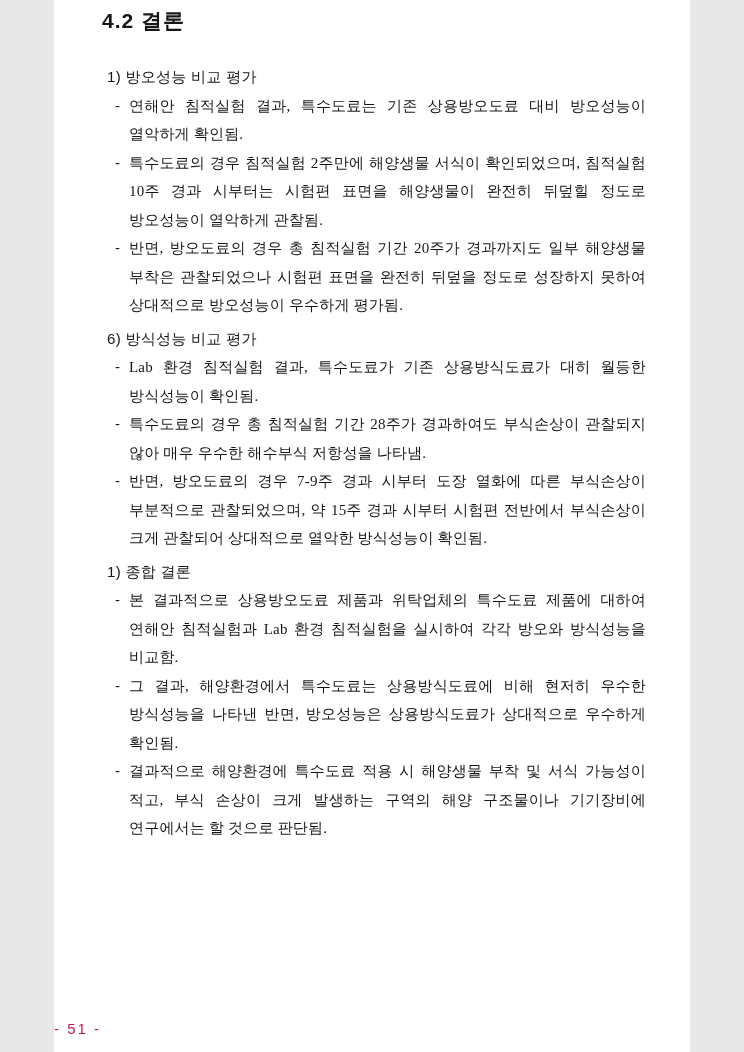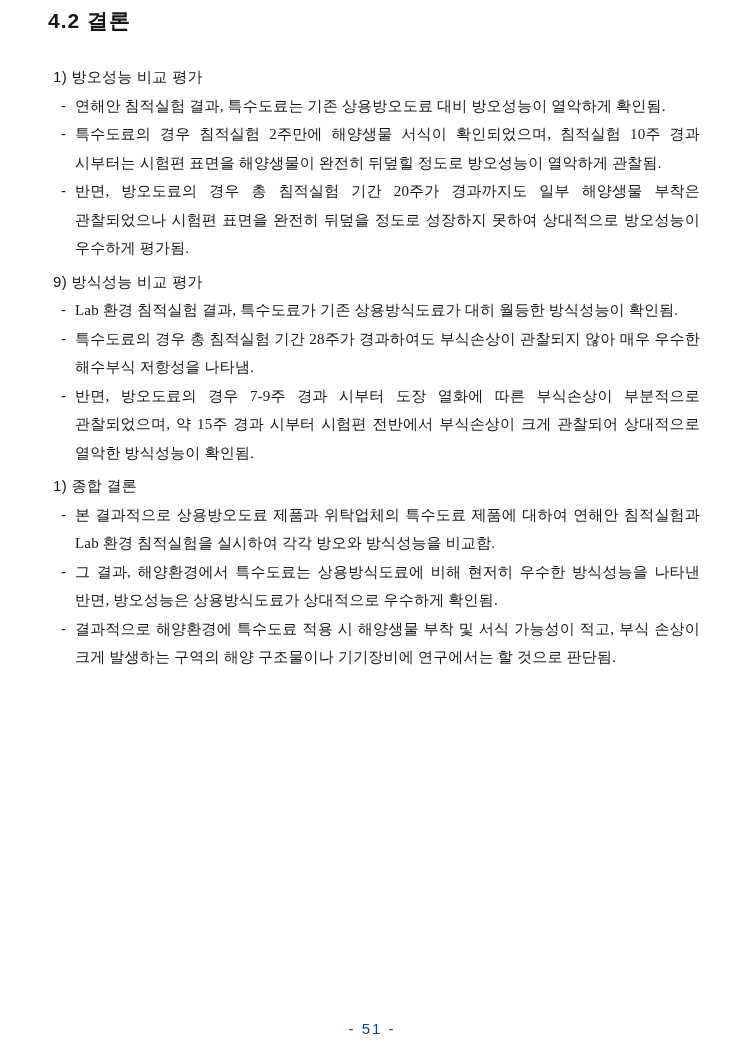--- a/index.html
+++ b/index.html
@@ -2,21 +2,21 @@
 <html lang="ko"><head>
 <meta charset="utf-8">
 <style>
   html, body {
     margin: 0;
     padding: 0;
     background: #e8e8e8;
   }
   .page {
     position: relative;
-    width: 744px;
+    width: 636px;
     height: 1052px;
     margin: 0 auto;
     background: #ffffff;
     box-sizing: border-box;
     padding: 8px 44px 0 48px;
     font-family: "Liberation Sans", "DejaVu Sans", sans-serif;
     color: #161616;
     overflow: hidden;
   }
   .doc-title {
@@ -50,24 +50,23 @@
     text-align: justify;
     letter-spacing: 0.2px;
     word-break: keep-all;
     font-family: Liberation Serif, serif;
   }
   .page-footer {
     position: absolute;
     top: 1020px;
     left: 0;
     right: 0;
-    text-align: center;
     font-size: 15px;
     letter-spacing: 2px;
-    color: #0c4a6e;
+    color: #be185d;
   }
 </style>
 </head>
 <body>
 
 <div class="page">
 
   <h1 class="doc-title">4.2 결론</h1>
 
   <div class="body">
@@ -82,21 +81,21 @@
         <span class="dash">-</span>
         <div class="btext">특수도료의 경우 침적실험 2주만에 해양생물 서식이 확인되었으며, 침적실험 10주 경과 시부터는 시험편 표면을 해양생물이 완전히 뒤덮힐 정도로 방오성능이 열악하게 관찰됨.</div>
       </div>
       <div class="bullet">
         <span class="dash">-</span>
         <div class="btext">반면, 방오도료의 경우 총 침적실험 기간 20주가 경과까지도 일부 해양생물 부착은 관찰되었으나 시험편 표면을 완전히 뒤덮을 정도로 성장하지 못하여 상대적으로 방오성능이 우수하게 평가됨.</div>
       </div>
     </section>
 
     <section class="section">
-      <div class="section-heading">9) 방식성능 비교 평가</div>
+      <div class="section-heading">6) 방식성능 비교 평가</div>
       <div class="bullet">
         <span class="dash">-</span>
         <div class="btext">Lab 환경 침적실험 결과, 특수도료가 기존 상용방식도료가 대히 월등한 방식성능이 확인됨.</div>
       </div>
       <div class="bullet">
         <span class="dash">-</span>
         <div class="btext">특수도료의 경우 총 침적실험 기간 28주가 경과하여도 부식손상이 관찰되지 않아 매우 우수한 해수부식 저항성을 나타냄.</div>
       </div>
       <div class="bullet">
         <span class="dash">-</span>

